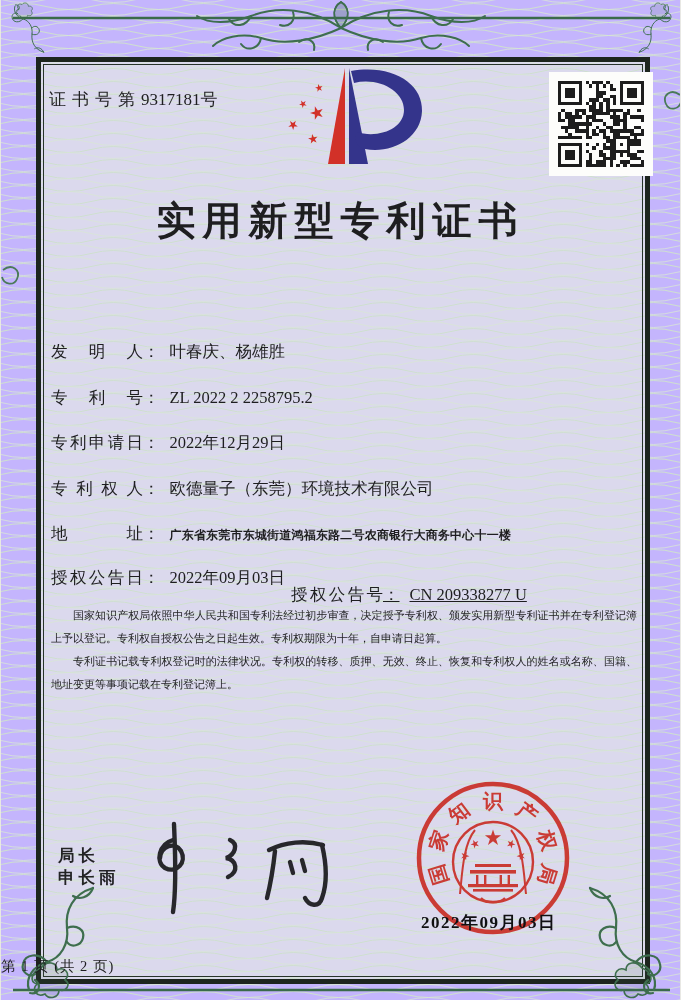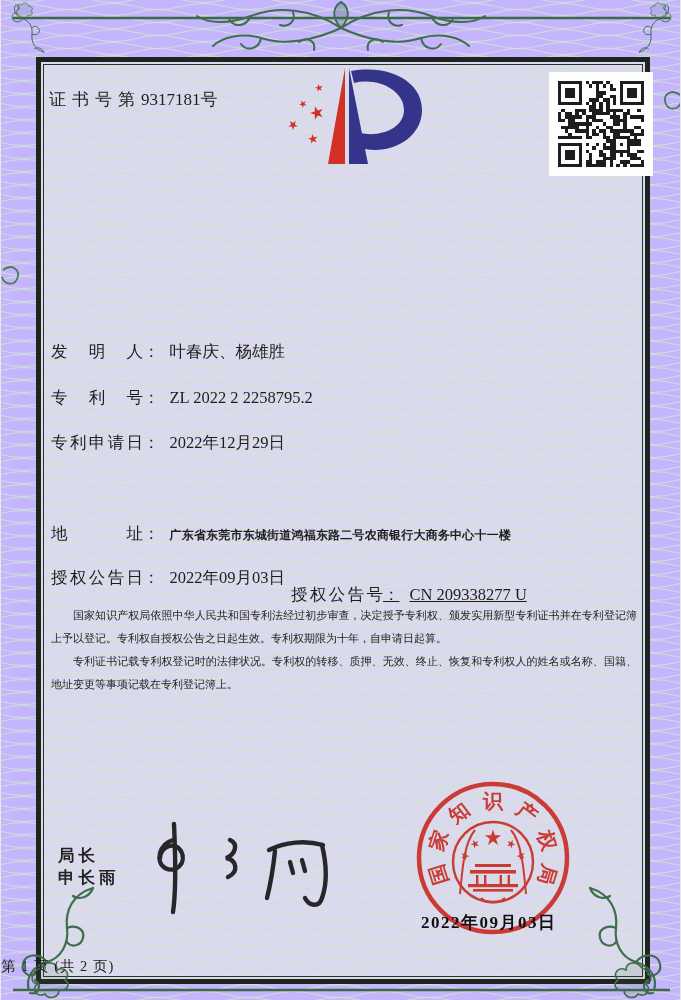--- a/index.html
+++ b/index.html
@@ -106,29 +106,33 @@
     <use href="#st" transform="translate(22,61) scale(5) rotate(-38)" fill="#d23128"></use>
     <use href="#st" transform="translate(42,75) scale(5) rotate(-10)" fill="#d23128"></use>
   </svg>
 
   <div class="abs qrbox">
     <svg id="qrsvg" width="86" height="86" viewBox="0 0 25 25" style="shape-rendering:crispEdges">
         <path d="M0,0h1v1h-1zM1,0h1v1h-1zM2,0h1v1h-1zM3,0h1v1h-1zM4,0h1v1h-1zM5,0h1v1h-1zM6,0h1v1h-1zM8,0h1v1h-1zM10,0h1v1h-1zM11,0h1v1h-1zM12,0h1v1h-1zM14,0h1v1h-1zM18,0h1v1h-1zM19,0h1v1h-1zM20,0h1v1h-1zM21,0h1v1h-1zM22,0h1v1h-1zM23,0h1v1h-1zM24,0h1v1h-1zM0,1h1v1h-1zM6,1h1v1h-1zM9,1h1v1h-1zM11,1h1v1h-1zM13,1h1v1h-1zM15,1h1v1h-1zM18,1h1v1h-1zM24,1h1v1h-1zM0,2h1v1h-1zM2,2h1v1h-1zM3,2h1v1h-1zM4,2h1v1h-1zM6,2h1v1h-1zM11,2h1v1h-1zM15,2h1v1h-1zM16,2h1v1h-1zM18,2h1v1h-1zM20,2h1v1h-1zM21,2h1v1h-1zM22,2h1v1h-1zM24,2h1v1h-1zM0,3h1v1h-1zM2,3h1v1h-1zM3,3h1v1h-1zM4,3h1v1h-1zM6,3h1v1h-1zM11,3h1v1h-1zM12,3h1v1h-1zM13,3h1v1h-1zM18,3h1v1h-1zM20,3h1v1h-1zM21,3h1v1h-1zM22,3h1v1h-1zM24,3h1v1h-1zM0,4h1v1h-1zM2,4h1v1h-1zM3,4h1v1h-1zM4,4h1v1h-1zM6,4h1v1h-1zM11,4h1v1h-1zM12,4h1v1h-1zM15,4h1v1h-1zM16,4h1v1h-1zM18,4h1v1h-1zM20,4h1v1h-1zM21,4h1v1h-1zM22,4h1v1h-1zM24,4h1v1h-1zM0,5h1v1h-1zM6,5h1v1h-1zM9,5h1v1h-1zM10,5h1v1h-1zM11,5h1v1h-1zM13,5h1v1h-1zM14,5h1v1h-1zM16,5h1v1h-1zM18,5h1v1h-1zM24,5h1v1h-1zM0,6h1v1h-1zM1,6h1v1h-1zM2,6h1v1h-1zM3,6h1v1h-1zM4,6h1v1h-1zM5,6h1v1h-1zM6,6h1v1h-1zM8,6h1v1h-1zM10,6h1v1h-1zM12,6h1v1h-1zM14,6h1v1h-1zM16,6h1v1h-1zM18,6h1v1h-1zM19,6h1v1h-1zM20,6h1v1h-1zM21,6h1v1h-1zM22,6h1v1h-1zM23,6h1v1h-1zM24,6h1v1h-1zM9,7h1v1h-1zM10,7h1v1h-1zM12,7h1v1h-1zM14,7h1v1h-1zM1,8h1v1h-1zM5,8h1v1h-1zM6,8h1v1h-1zM7,8h1v1h-1zM9,8h1v1h-1zM10,8h1v1h-1zM11,8h1v1h-1zM12,8h1v1h-1zM14,8h1v1h-1zM15,8h1v1h-1zM16,8h1v1h-1zM17,8h1v1h-1zM18,8h1v1h-1zM20,8h1v1h-1zM23,8h1v1h-1zM0,9h1v1h-1zM2,9h1v1h-1zM3,9h1v1h-1zM5,9h1v1h-1zM7,9h1v1h-1zM10,9h1v1h-1zM11,9h1v1h-1zM12,9h1v1h-1zM13,9h1v1h-1zM14,9h1v1h-1zM16,9h1v1h-1zM19,9h1v1h-1zM20,9h1v1h-1zM0,10h1v1h-1zM2,10h1v1h-1zM3,10h1v1h-1zM4,10h1v1h-1zM5,10h1v1h-1zM6,10h1v1h-1zM8,10h1v1h-1zM9,10h1v1h-1zM10,10h1v1h-1zM15,10h1v1h-1zM16,10h1v1h-1zM17,10h1v1h-1zM19,10h1v1h-1zM21,10h1v1h-1zM22,10h1v1h-1zM23,10h1v1h-1zM24,10h1v1h-1zM0,11h1v1h-1zM1,11h1v1h-1zM3,11h1v1h-1zM4,11h1v1h-1zM8,11h1v1h-1zM10,11h1v1h-1zM11,11h1v1h-1zM12,11h1v1h-1zM16,11h1v1h-1zM17,11h1v1h-1zM18,11h1v1h-1zM19,11h1v1h-1zM24,11h1v1h-1zM3,12h1v1h-1zM4,12h1v1h-1zM5,12h1v1h-1zM6,12h1v1h-1zM7,12h1v1h-1zM8,12h1v1h-1zM9,12h1v1h-1zM13,12h1v1h-1zM16,12h1v1h-1zM17,12h1v1h-1zM19,12h1v1h-1zM1,13h1v1h-1zM2,13h1v1h-1zM3,13h1v1h-1zM4,13h1v1h-1zM5,13h1v1h-1zM8,13h1v1h-1zM11,13h1v1h-1zM14,13h1v1h-1zM15,13h1v1h-1zM19,13h1v1h-1zM22,13h1v1h-1zM23,13h1v1h-1zM2,14h1v1h-1zM5,14h1v1h-1zM6,14h1v1h-1zM7,14h1v1h-1zM8,14h1v1h-1zM10,14h1v1h-1zM12,14h1v1h-1zM13,14h1v1h-1zM15,14h1v1h-1zM16,14h1v1h-1zM17,14h1v1h-1zM18,14h1v1h-1zM19,14h1v1h-1zM20,14h1v1h-1zM21,14h1v1h-1zM24,14h1v1h-1zM3,15h1v1h-1zM8,15h1v1h-1zM10,15h1v1h-1zM11,15h1v1h-1zM13,15h1v1h-1zM16,15h1v1h-1zM17,15h1v1h-1zM21,15h1v1h-1zM22,15h1v1h-1zM23,15h1v1h-1zM24,15h1v1h-1zM0,16h1v1h-1zM1,16h1v1h-1zM2,16h1v1h-1zM3,16h1v1h-1zM4,16h1v1h-1zM5,16h1v1h-1zM6,16h1v1h-1zM8,16h1v1h-1zM9,16h1v1h-1zM13,16h1v1h-1zM14,16h1v1h-1zM16,16h1v1h-1zM17,16h1v1h-1zM18,16h1v1h-1zM19,16h1v1h-1zM20,16h1v1h-1zM22,16h1v1h-1zM14,17h1v1h-1zM15,17h1v1h-1zM16,17h1v1h-1zM20,17h1v1h-1zM21,17h1v1h-1zM22,17h1v1h-1zM23,17h1v1h-1zM0,18h1v1h-1zM1,18h1v1h-1zM2,18h1v1h-1zM3,18h1v1h-1zM4,18h1v1h-1zM5,18h1v1h-1zM6,18h1v1h-1zM8,18h1v1h-1zM11,18h1v1h-1zM13,18h1v1h-1zM15,18h1v1h-1zM16,18h1v1h-1zM18,18h1v1h-1zM20,18h1v1h-1zM21,18h1v1h-1zM22,18h1v1h-1zM23,18h1v1h-1zM0,19h1v1h-1zM6,19h1v1h-1zM10,19h1v1h-1zM13,19h1v1h-1zM14,19h1v1h-1zM15,19h1v1h-1zM16,19h1v1h-1zM20,19h1v1h-1zM0,20h1v1h-1zM2,20h1v1h-1zM3,20h1v1h-1zM4,20h1v1h-1zM6,20h1v1h-1zM8,20h1v1h-1zM12,20h1v1h-1zM15,20h1v1h-1zM16,20h1v1h-1zM17,20h1v1h-1zM18,20h1v1h-1zM19,20h1v1h-1zM20,20h1v1h-1zM23,20h1v1h-1zM24,20h1v1h-1zM0,21h1v1h-1zM2,21h1v1h-1zM3,21h1v1h-1zM4,21h1v1h-1zM6,21h1v1h-1zM9,21h1v1h-1zM12,21h1v1h-1zM13,21h1v1h-1zM15,21h1v1h-1zM16,21h1v1h-1zM18,21h1v1h-1zM20,21h1v1h-1zM21,21h1v1h-1zM22,21h1v1h-1zM0,22h1v1h-1zM2,22h1v1h-1zM3,22h1v1h-1zM4,22h1v1h-1zM6,22h1v1h-1zM9,22h1v1h-1zM13,22h1v1h-1zM14,22h1v1h-1zM15,22h1v1h-1zM16,22h1v1h-1zM21,22h1v1h-1zM22,22h1v1h-1zM23,22h1v1h-1zM0,23h1v1h-1zM6,23h1v1h-1zM8,23h1v1h-1zM9,23h1v1h-1zM11,23h1v1h-1zM12,23h1v1h-1zM13,23h1v1h-1zM15,23h1v1h-1zM18,23h1v1h-1zM19,23h1v1h-1zM20,23h1v1h-1zM24,23h1v1h-1zM0,24h1v1h-1zM1,24h1v1h-1zM2,24h1v1h-1zM3,24h1v1h-1zM4,24h1v1h-1zM5,24h1v1h-1zM6,24h1v1h-1zM8,24h1v1h-1zM9,24h1v1h-1zM10,24h1v1h-1zM11,24h1v1h-1zM12,24h1v1h-1zM13,24h1v1h-1zM15,24h1v1h-1zM17,24h1v1h-1zM19,24h1v1h-1zM21,24h1v1h-1zM22,24h1v1h-1zM23,24h1v1h-1zM24,24h1v1h-1z" fill="#1d1d1d"></path>
       </svg>
   </div>
 
+  <div class="abs title">实用新型专利证书</div>
 
   <div class="abs row" style="top:341px">
     <span class="flabel">发明人</span><span>：</span><span class="fval">叶春庆、杨雄胜</span>
   </div>
   <div class="abs row" style="top:387px">
     <span class="flabel">专利号</span><span>：</span><span class="fval">ZL 2022 2 2258795.2</span>
   </div>
   <div class="abs row" style="top:432px">
     <span class="flabel">专利申请日</span><span>：</span><span class="fval">2022年12月29日</span>
+  </div>
+  <div class="abs row" style="top:478px">
+    <span class="flabel">专利权人</span><span>：</span><span class="fval">欧德量子（东莞）环境技术有限公司</span>
   </div>
   <div class="abs row" style="top:523px">
     <span class="flabel">地址</span><span>：</span><span class="fval val-addr">广东省东莞市东城街道鸿福东路二号农商银行大商务中心十一楼</span>
   </div>
 
   <div class="abs row" style="top:567px">
     <span class="flabel">授权公告日</span><span>：</span><span class="fval">2022年09月03日</span>
     <span class="grant2">
       <span class="flabel">授权公告号</span><span>：</span><span class="fval">CN 209338277 U</span>
     </span>

